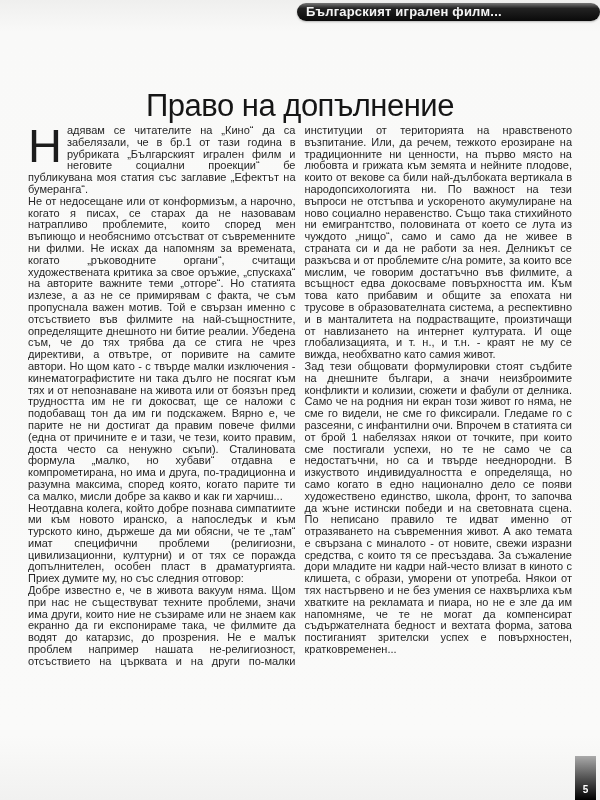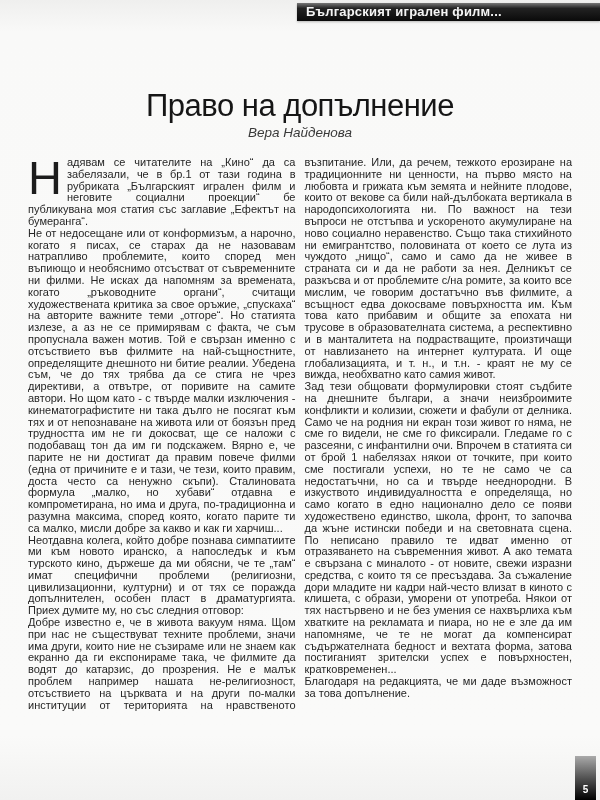--- a/index.html
+++ b/index.html
@@ -18,20 +18,21 @@
     position: absolute; top: 3px; right: 0;
     width: 303px; height: 18px;
     background: linear-gradient(180deg, #777 0%, #222 30%, #0a0a0a 100%);
     color: #f4f4f4;
     font-size: 13px; font-weight: 700;
     line-height: 18px;
     padding-left: 9px;
     box-sizing: border-box;
     letter-spacing: 0.2px;
     box-shadow: 0 1px 2px rgba(0,0,0,0.25);
+    border-radius: 9px;
   }
   h1.title {
     margin: 88px 0 1px 0;
     text-align: center;
     font-size: 31px;
     font-weight: 400;
     color: #161616;
     letter-spacing: -0.5px;
   }
   .author {
@@ -78,28 +79,26 @@
 </head>
 <body>
 
 <div class="page">
 
   <div class="header-bar">
     <span>Българският игрален филм...</span>
   </div>
 
   <h1 class="title">Право на допълнение</h1>
-  <div class="author">Вера Найденова</div>
 
   <div class="columns">
     <p><span class="dropcap">Н</span><span>адявам се читателите на „Кино“ да са забелязали, че в бр.1 от тази година в рубриката „Българският игрален филм и неговите социални проекции“ бе публикувана моя статия със заглавие „Ефектът на бумеранга“.</span></p>
     <p>Не от недосещане или от конформизъм, а нарочно, когато я писах, се старах да не назовавам натрапливо проблемите, които според мен въпиющо и необяснимо отсъстват от съвременните ни филми. Не исках да напомням за времената, когато „ръководните органи“, считащи художествената критика за свое оръжие, „спускаха“ на авторите важните теми „отгоре“. Но статията излезе, а аз не се примирявам с факта, че съм пропуснала важен мотив. Той е свързан именно с отсъствието във филмите на най-същностните, определящите днешното ни битие реалии. Убедена съм, че до тях трябва да се стига не чрез директиви, а отвътре, от поривите на самите автори. Но щом като - с твърде малки изключения - кинематографистите ни така дълго не посягат към тях и от непознаване на живота или от боязън пред трудността им не ги докосват, ще се наложи с подобаващ тон да им ги подскажем. Вярно е, че парите не ни достигат да правим повече филми (една от причините е и тази, че тези, които правим, доста често са ненужно скъпи). Сталиновата формула „малко, но хубави“ отдавна е компрометирана, но има и друга, по-традиционна и разумна максима, според която, когато парите ти са малко, мисли добре за какво и как ги харчиш...</p>
     <p>Неотдавна колега, който добре познава симпатиите ми към новото иранско, а напоследък и към турското кино, държеше да ми обясни, че те „там“ имат специфични проблеми (религиозни, цивилизационни, културни) и от тях се поражда допълнителен, особен пласт в драматургията. Приех думите му, но със следния отговор:</p>
     <p>Добре известно е, че в живота вакуум няма. Щом при нас не съществуват техните проблеми, значи има други, които ние не съзираме или не знаем как екранно да ги експонираме така, че филмите да водят до катарзис, до прозрения. Не е малък проблем например нашата не-религиозност, отсъствието на църквата и на други по-малки институции от територията на нравственото възпитание. Или, да речем, тежкото ерозиране на традиционните ни ценности, на първо място на любовта и грижата към земята и нейните плодове, които от векове са били най-дълбоката вертикала в народопсихологията ни. По важност на тези въпроси не отстъпва и ускореното акумулиране на ново социално неравенство. Също така стихийното ни емигрантство, половината от което се лута из чуждото „нищо“, само и само да не живее в страната си и да не работи за нея. Делникът се разкъсва и от проблемите с/на ромите, за които все мислим, че говорим достатъчно във филмите, а всъщност едва докосваме повърхността им. Към това като прибавим и общите за епохата ни трусове в образователната система, а респективно и в манталитета на подрастващите, произтичащи от навлизането на интернет културата. И още глобализацията, и т. н., и т.н. - краят не му се вижда, необхватно като самия живот.</p>
     <p>Зад тези общовати формулировки стоят съдбите на днешните българи, а значи неизброимите конфликти и колизии, сюжети и фабули от делника. Само че на родния ни екран този живот го няма, не сме го видели, не сме го фиксирали. Гледаме го с разсеяни, с инфантилни очи. Впрочем в статията си от брой 1 набелязах някои от точките, при които сме постигали успехи, но те не само че са недостатъчни, но са и твърде нееднородни. В изкуството индивидуалността е определяща, но само когато в едно национално дело се появи художествено единство, школа, фронт, то започва да жъне истински победи и на световната сцена. По неписано правило те идват именно от отразяването на съвременния живот. А ако темата е свързана с миналото - от новите, свежи изразни средства, с които тя се пресъздава. За съжаление дори младите ни кадри най-често влизат в киното с клишета, с образи, уморени от употреба. Някои от тях настървено и не без умения се нахвърлиха към хватките на рекламата и пиара, но не е зле да им напомняме, че те не могат да компенсират съдържателната бедност и вехтата форма, затова постиганият зрителски успех е повърхностен, кратковременен...</p>
-    <p>Благодаря на редакцията, че ми даде възможност за това допълнение.</p>
   </div>
 
   <div class="page-tab">
     <span>5</span>
   </div>
 
 </div>
 
 </body></html>

